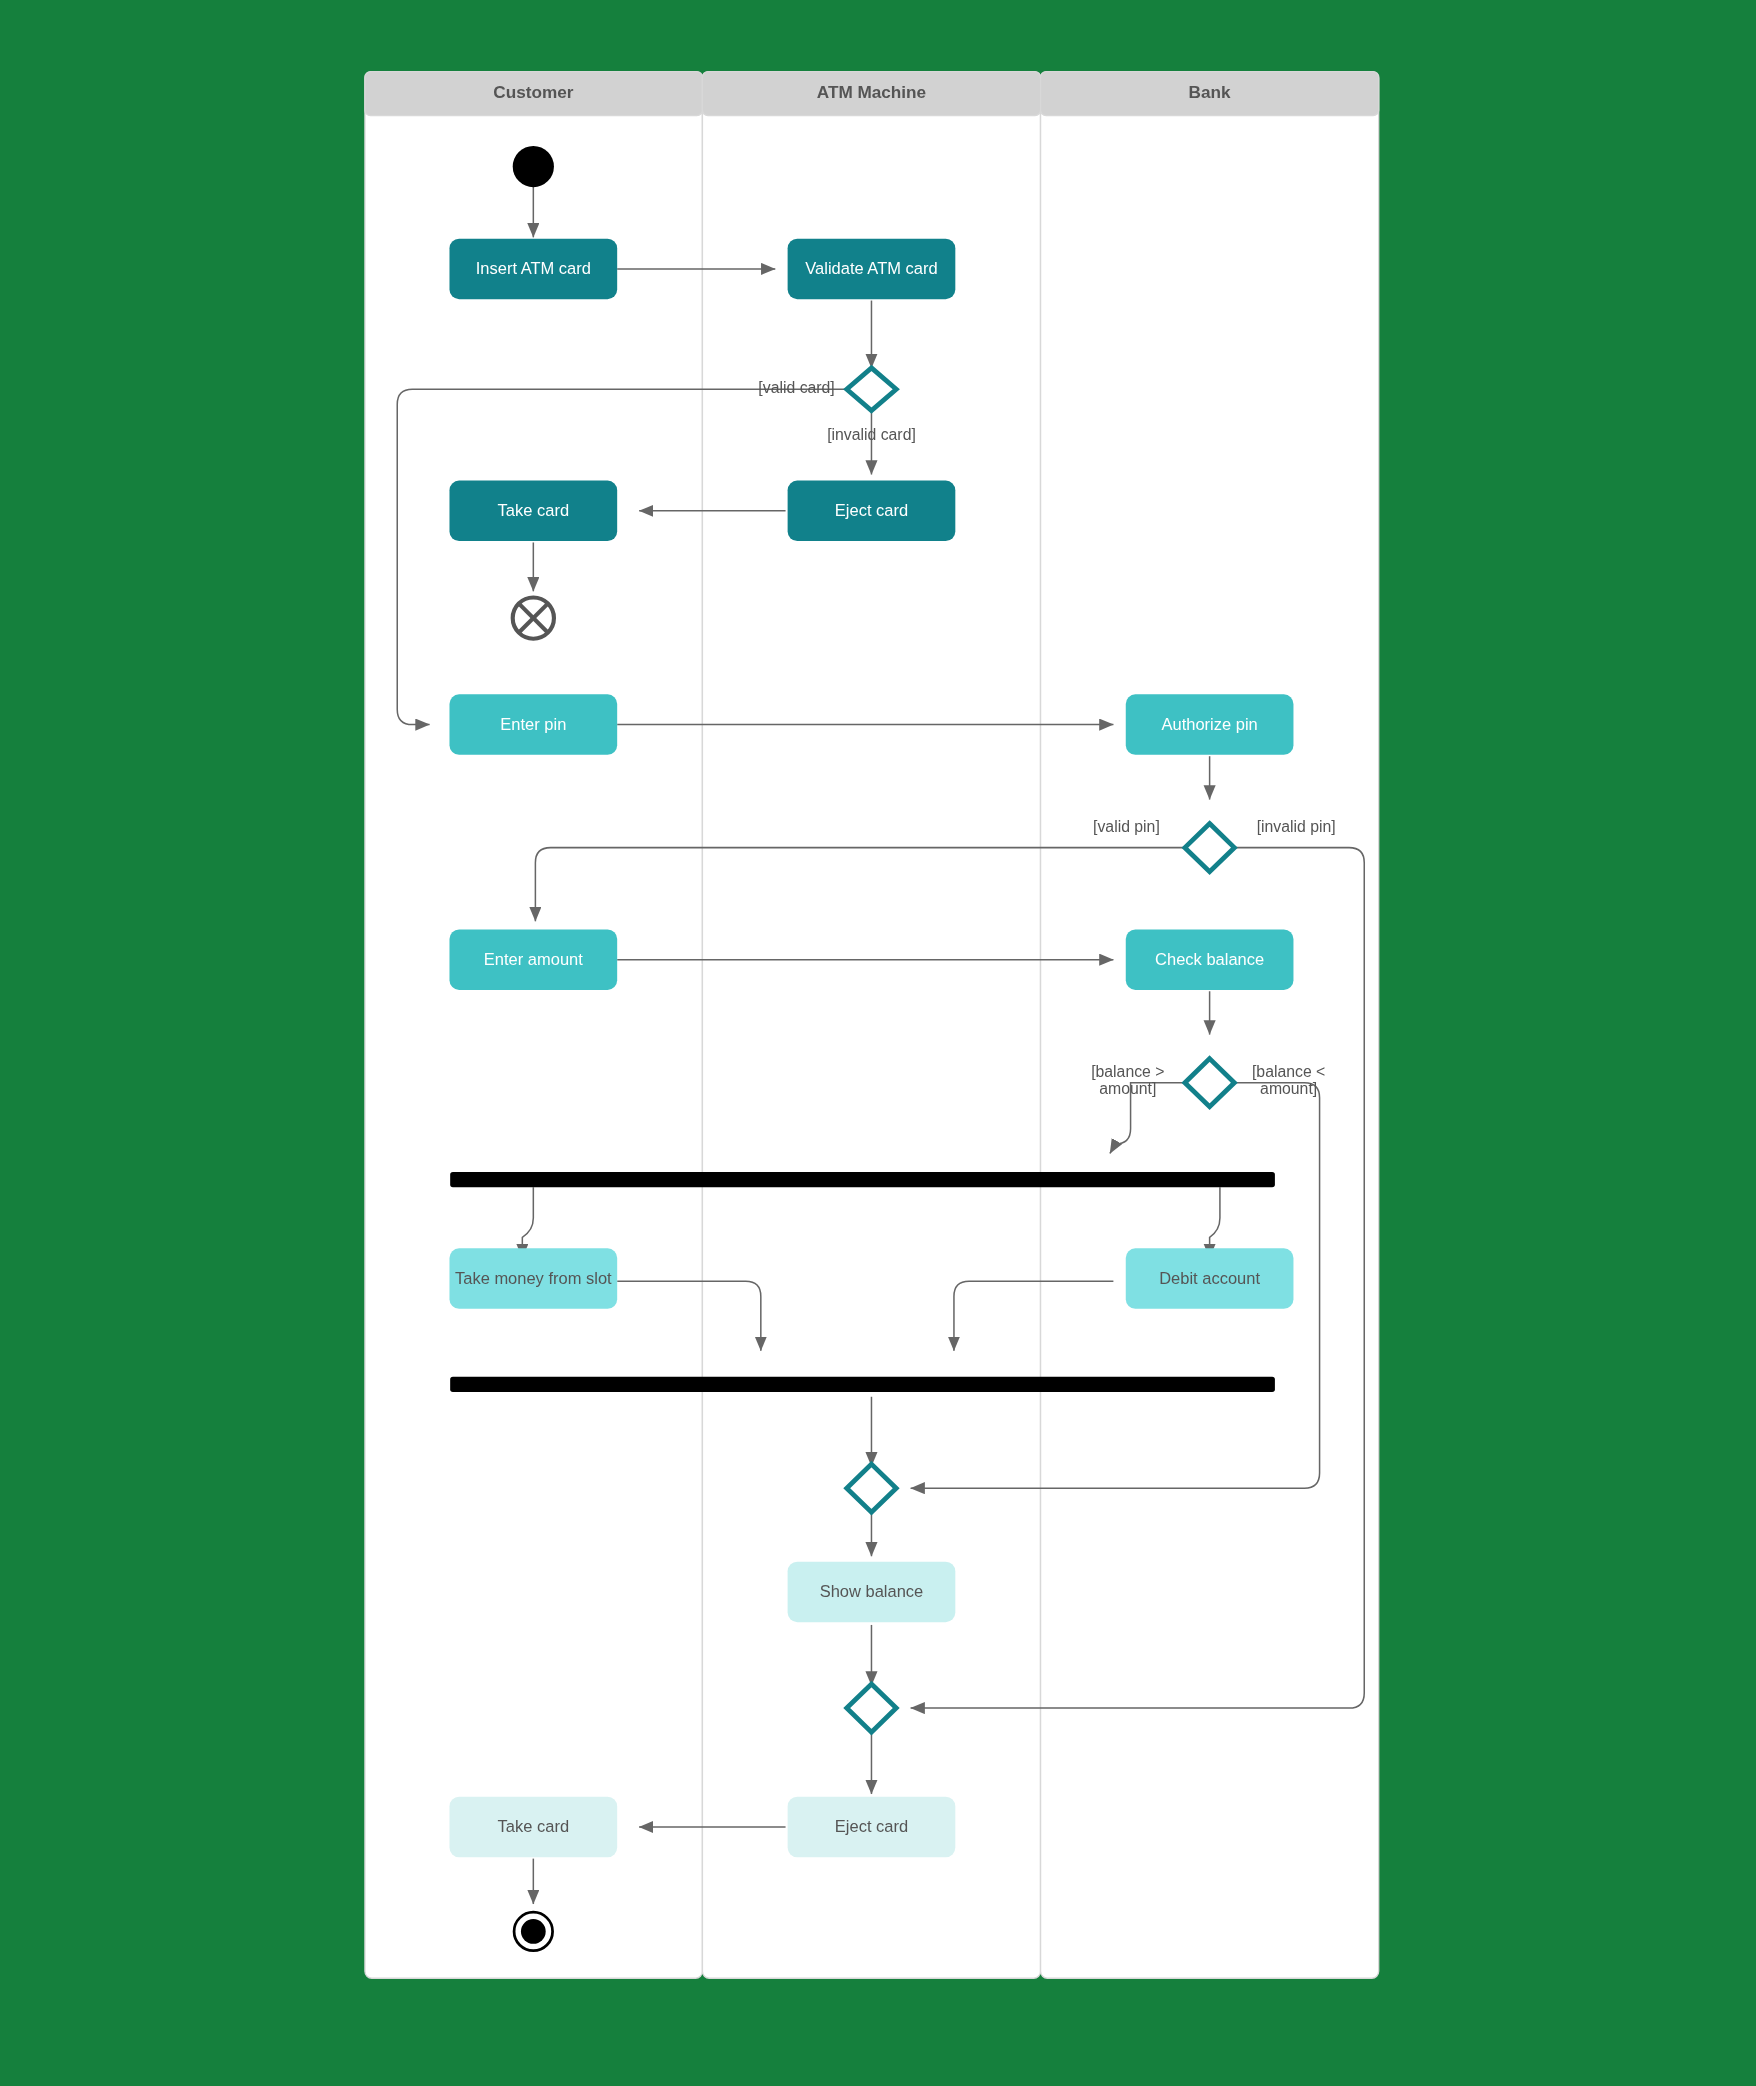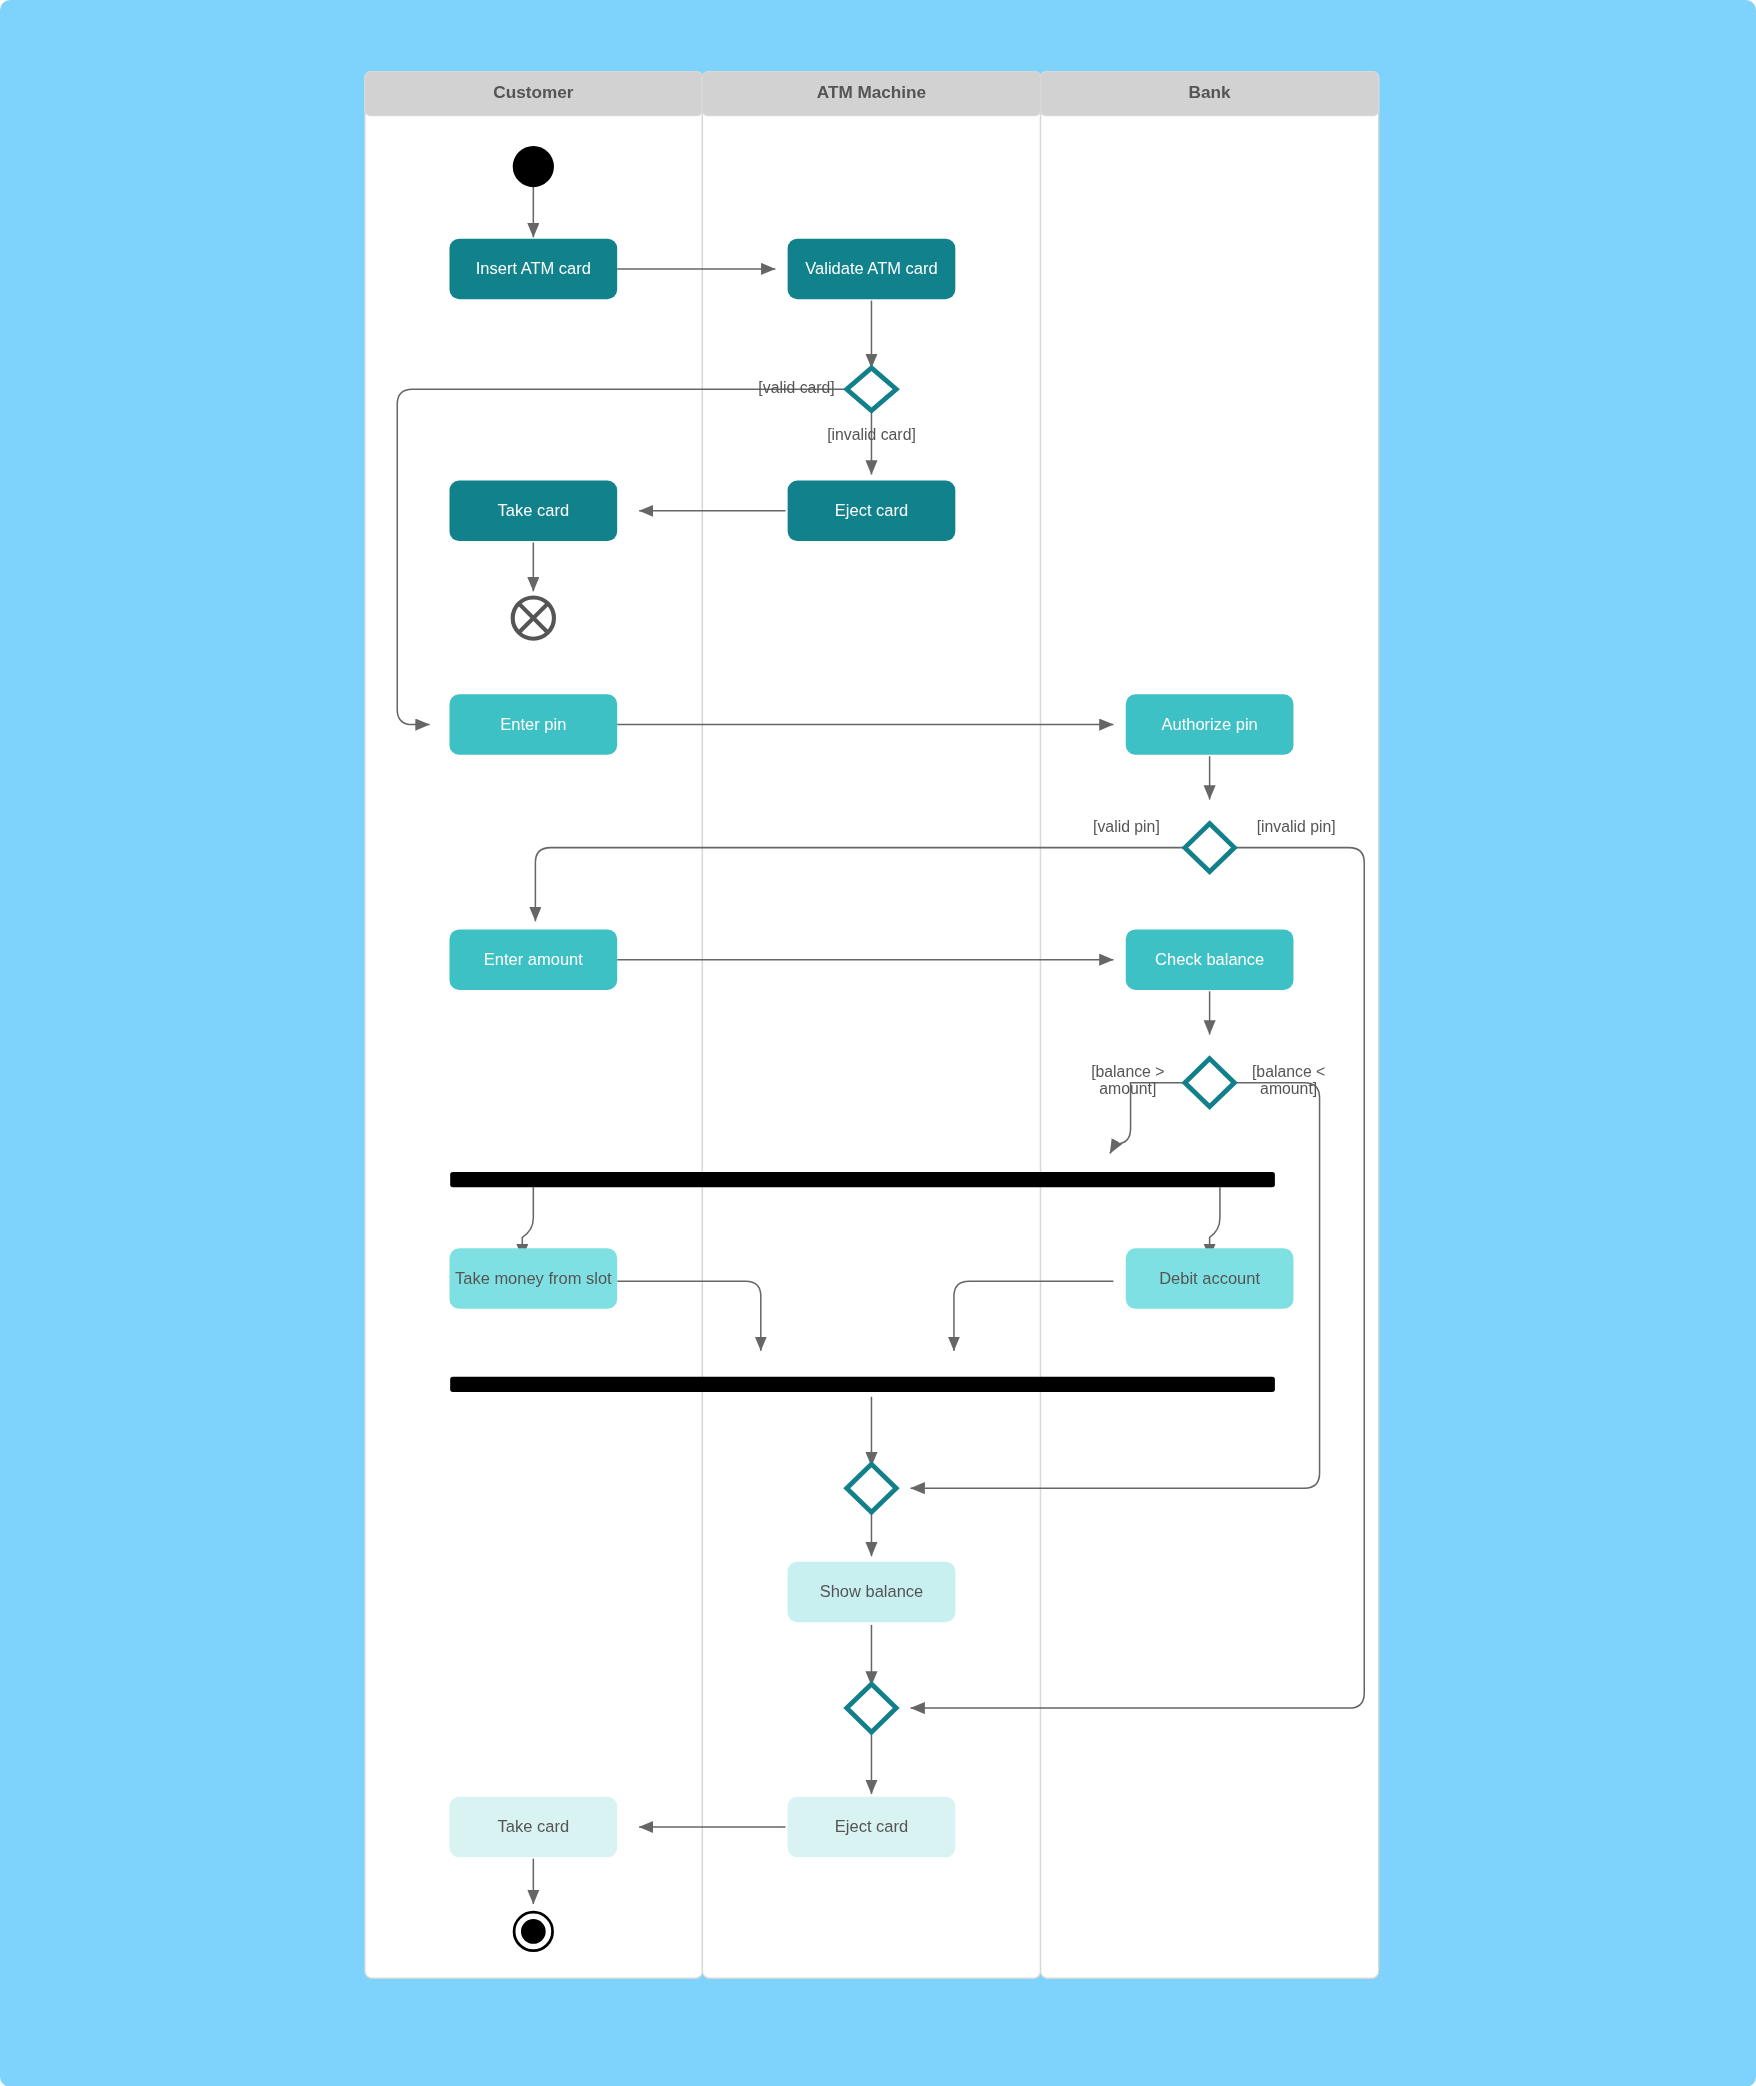--- a/index.html
+++ b/index.html
@@ -7,23 +7,22 @@
     padding: 0;
     background: #ffffff;
   }
   body {
     font-family: "Liberation Sans", sans-serif;
   }
   #root {
     position: relative;
     width: 1756px;
     height: 2087px;
-    background: #7dd3fc;
+    background: #15803d;
     overflow: hidden;
-    border-radius: 10px;
   }
   #diagram-svg {
     position: absolute;
     left: 0;
     top: 0;
     width: 1756px;
     height: 2087px;
   }
   .lane-header-text {
     font-size: 25px;

